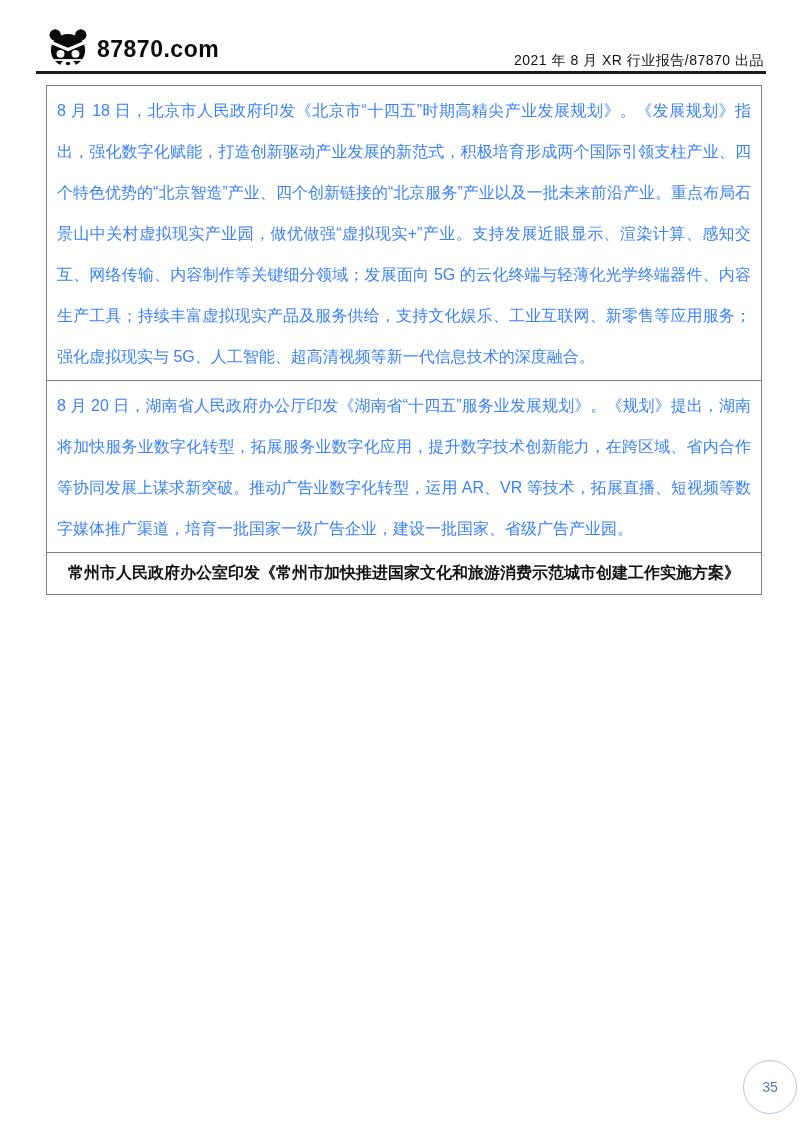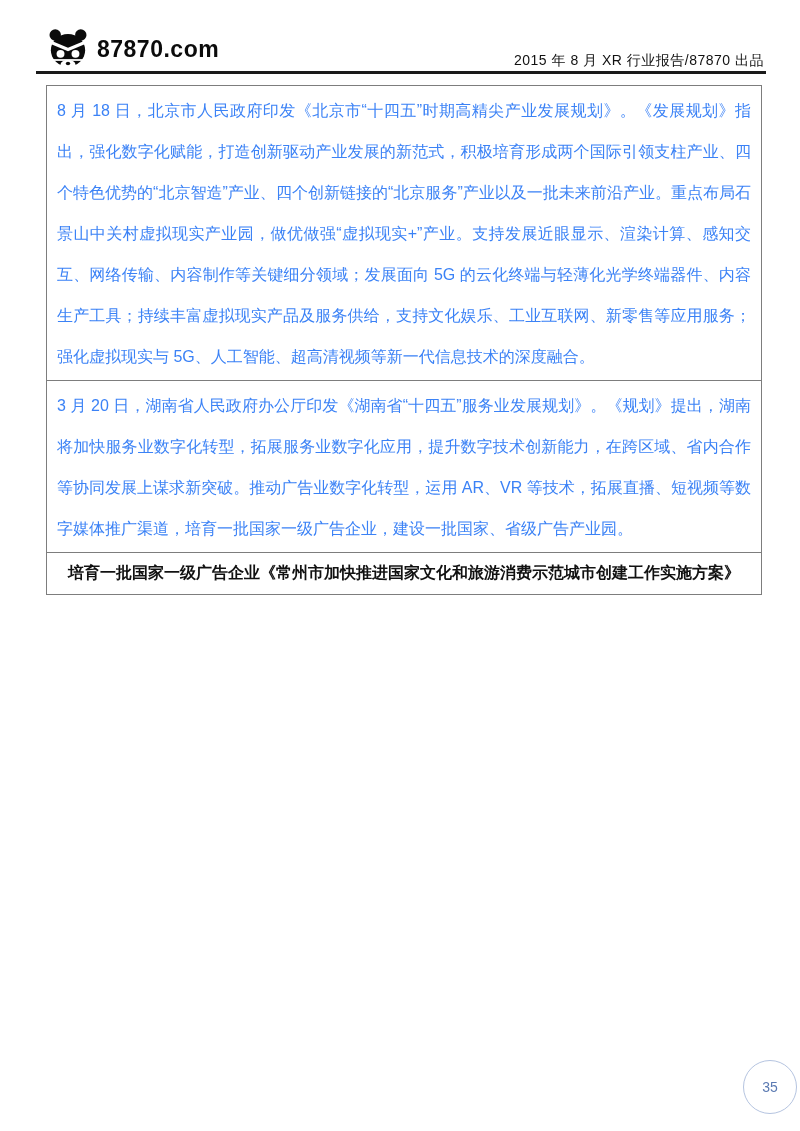--- a/index.html
+++ b/index.html
@@ -78,27 +78,27 @@
           <circle cx="67" cy="58" r="9" fill="#ffffff"></circle>
 
           <rect x="16" y="70" width="68" height="4" fill="#ffffff"></rect>
 
           <ellipse cx="50" cy="82" rx="17" ry="10" fill="#ffffff"></ellipse>
           <ellipse cx="50" cy="80" rx="5" ry="4" fill="#0b0b0b"></ellipse>
         </svg>
       </span>
       <span class="logo-text">87870.com</span>
     </div>
-    <div class="edition">2015 年 8 月 XR 行业报告/87870 出品</div>
+    <div class="edition">2021 年 8 月 XR 行业报告/87870 出品</div>
     <div class="header-rule"></div>
   </div>
 
   <div class="doc-table">
     <div class="row row-paragraph">8 月 18 日，北京市人民政府印发《北京市“十四五”时期高精尖产业发展规划》。《发展规划》指出，强化数字化赋能，打造创新驱动产业发展的新范式，积极培育形成两个国际引领支柱产业、四个特色优势的“北京智造”产业、四个创新链接的“北京服务”产业以及一批未来前沿产业。重点布局石景山中关村虚拟现实产业园，做优做强“虚拟现实+”产业。支持发展近眼显示、渲染计算、感知交互、网络传输、内容制作等关键细分领域；发展面向 5G 的云化终端与轻薄化光学终端器件、内容生产工具；持续丰富虚拟现实产品及服务供给，支持文化娱乐、工业互联网、新零售等应用服务；强化虚拟现实与 5G、人工智能、超高清视频等新一代信息技术的深度融合。</div>
-    <div class="row row-paragraph">3 月 20 日，湖南省人民政府办公厅印发《湖南省“十四五”服务业发展规划》。《规划》提出，湖南将加快服务业数字化转型，拓展服务业数字化应用，提升数字技术创新能力，在跨区域、省内合作等协同发展上谋求新突破。推动广告业数字化转型，运用 AR、VR 等技术，拓展直播、短视频等数字媒体推广渠道，培育一批国家一级广告企业，建设一批国家、省级广告产业园。</div>
-    <div class="row row-heading">培育一批国家一级广告企业《常州市加快推进国家文化和旅游消费示范城市创建工作实施方案》</div>
+    <div class="row row-paragraph">8 月 20 日，湖南省人民政府办公厅印发《湖南省“十四五”服务业发展规划》。《规划》提出，湖南将加快服务业数字化转型，拓展服务业数字化应用，提升数字技术创新能力，在跨区域、省内合作等协同发展上谋求新突破。推动广告业数字化转型，运用 AR、VR 等技术，拓展直播、短视频等数字媒体推广渠道，培育一批国家一级广告企业，建设一批国家、省级广告产业园。</div>
+    <div class="row row-heading">常州市人民政府办公室印发《常州市加快推进国家文化和旅游消费示范城市创建工作实施方案》</div>
   </div>
 
   <div class="page-badge">
     <span>35</span>
   </div>
 
 </div>
 
 </body></html>

